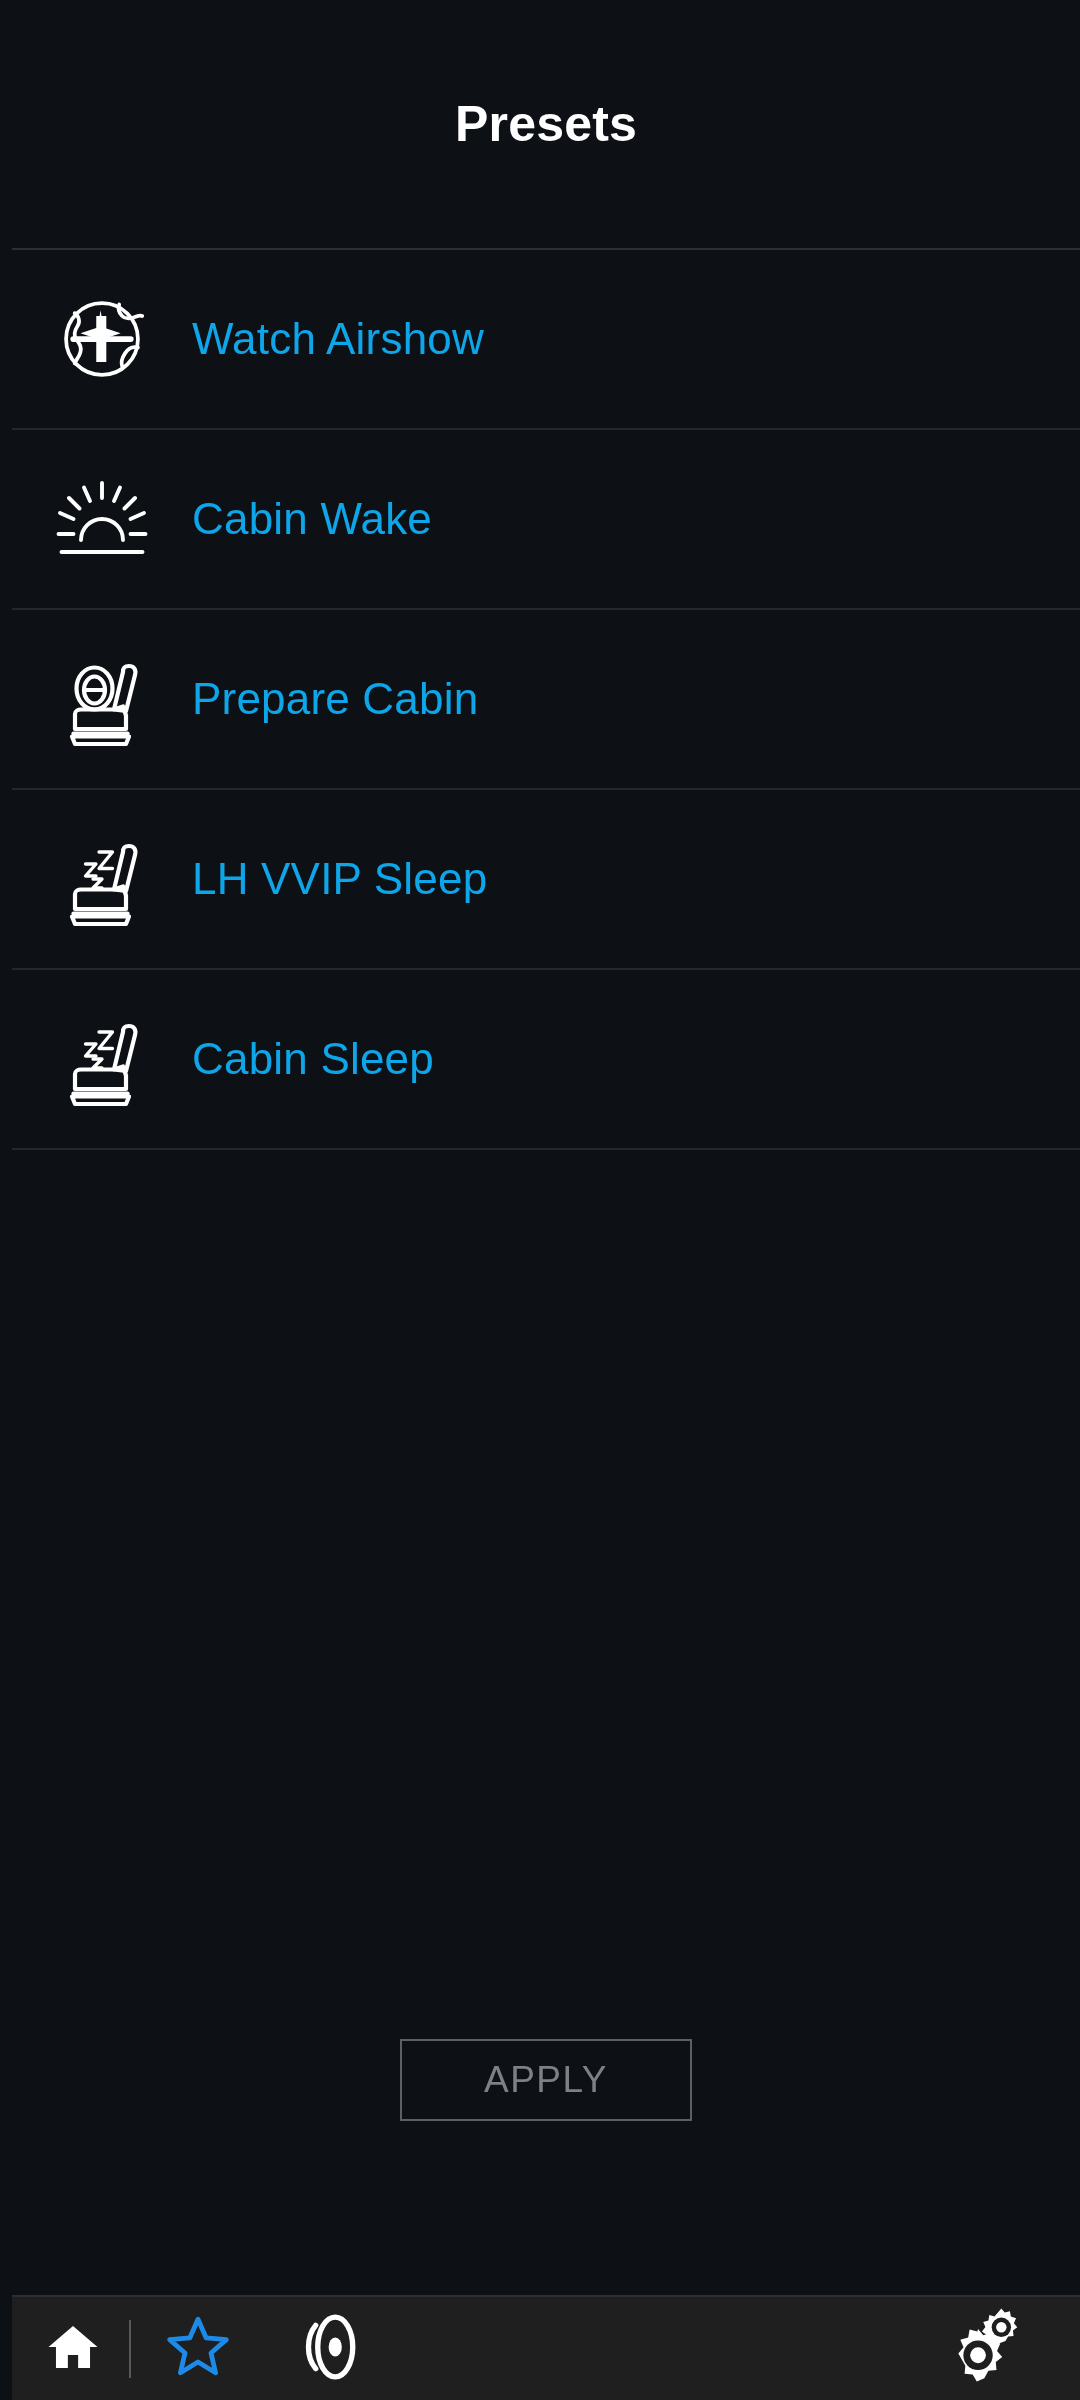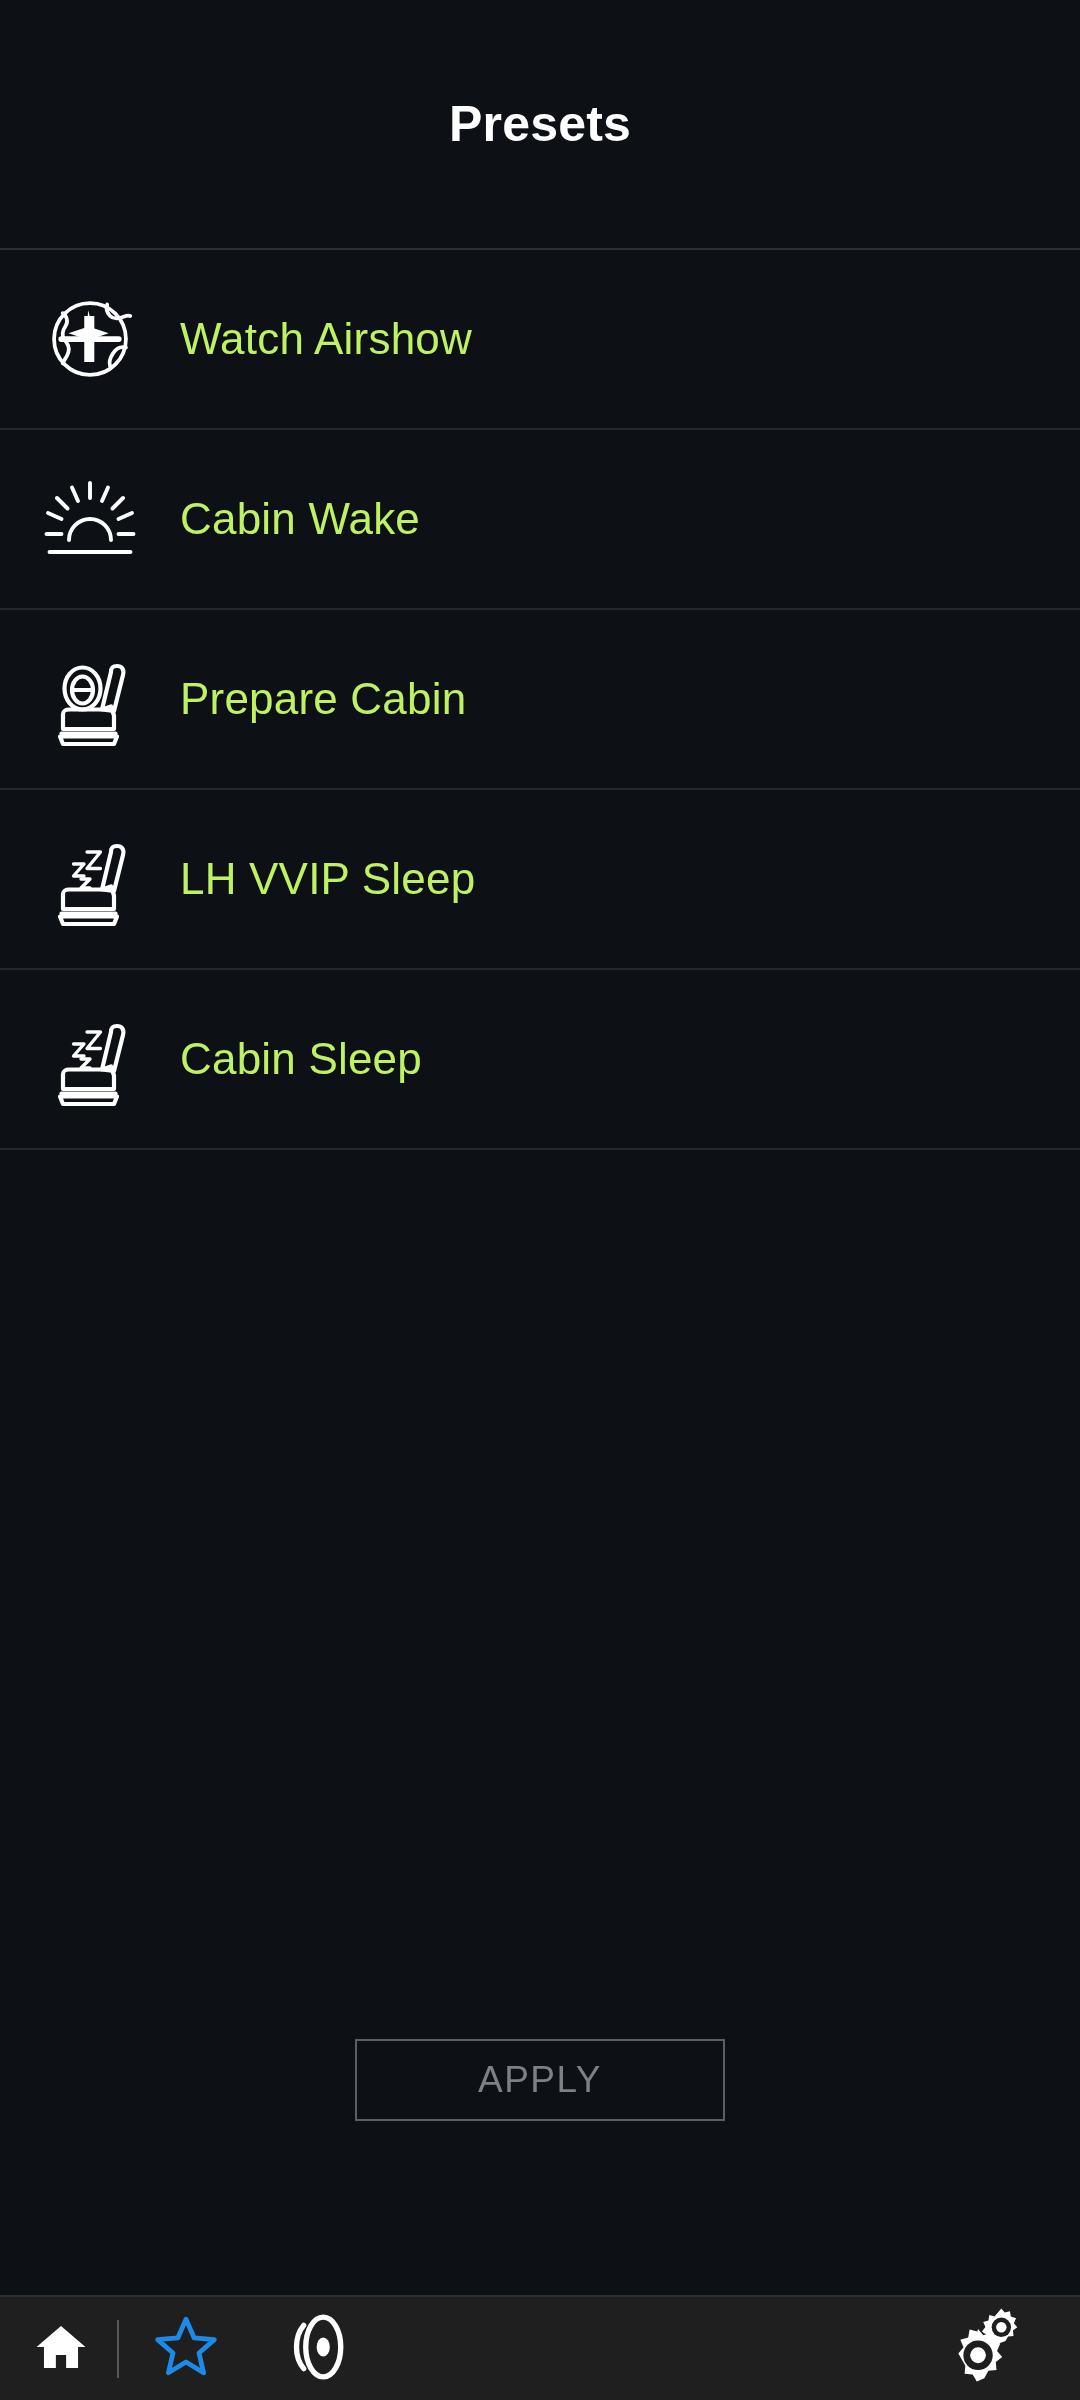--- a/index.html
+++ b/index.html
@@ -13,20 +13,21 @@
     overflow: hidden;
   }
 
   #screen {
     position: relative;
     width: 1080px;
     height: 2400px;
     background: #0d1014;
     display: flex;
     flex-direction: column;
+    padding-left: 12px;
   }
 
   
   .header {
     height: 250px;
     flex: 0 0 250px;
     display: flex;
     align-items: center;
     justify-content: center;
     border-bottom: 2px solid #2b3036;
@@ -60,42 +61,42 @@
   .preset-icon {
     width: 180px;
     flex: 0 0 180px;
     display: flex;
     align-items: center;
     justify-content: center;
   }
   .preset-icon svg { display: block; }
 
   .preset-label {
-    color: #bef264;
+    color: #0ea5e9;
     font-size: 44px;
     font-weight: 400;
     letter-spacing: 0.2px;
     white-space: nowrap;
   }
 
   
   .list-filler {
     flex: 1 1 auto;
     background: #0d1014;
   }
 
   .apply-wrap {
     flex: 0 0 210px;
     display: flex;
     align-items: center;
     justify-content: center;
     background: #0d1014;
   }
   .apply-button {
-    width: 370px;
+    width: 292px;
     height: 82px;
     border: 2px solid #5c6066;
     background: transparent;
     color: #7c8187;
     font-family: "Liberation Sans", sans-serif;
     font-size: 37px;
     letter-spacing: 1.5px;
     display: flex;
     align-items: center;
     justify-content: center;

